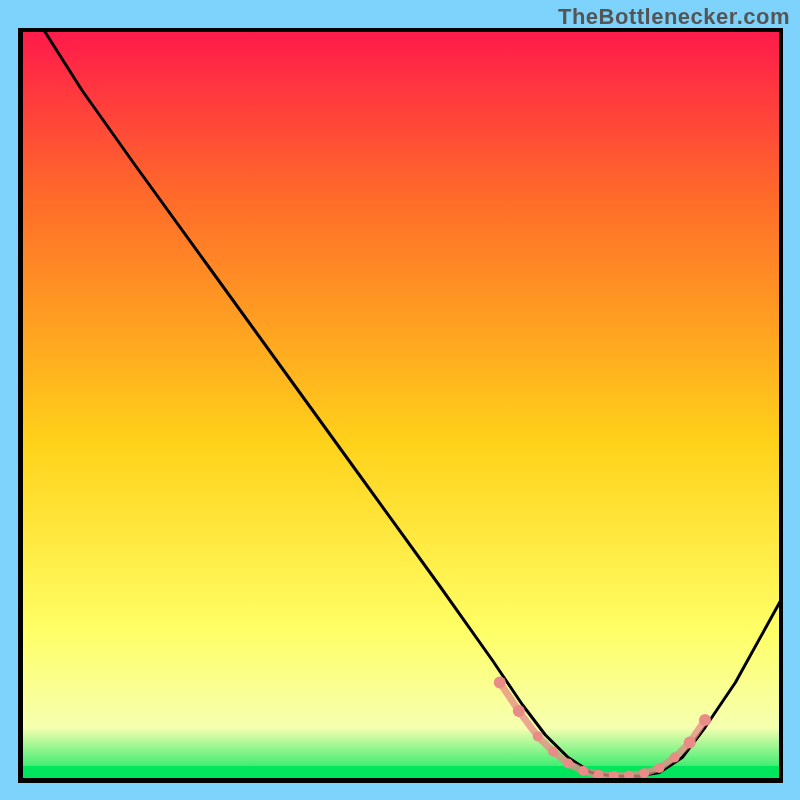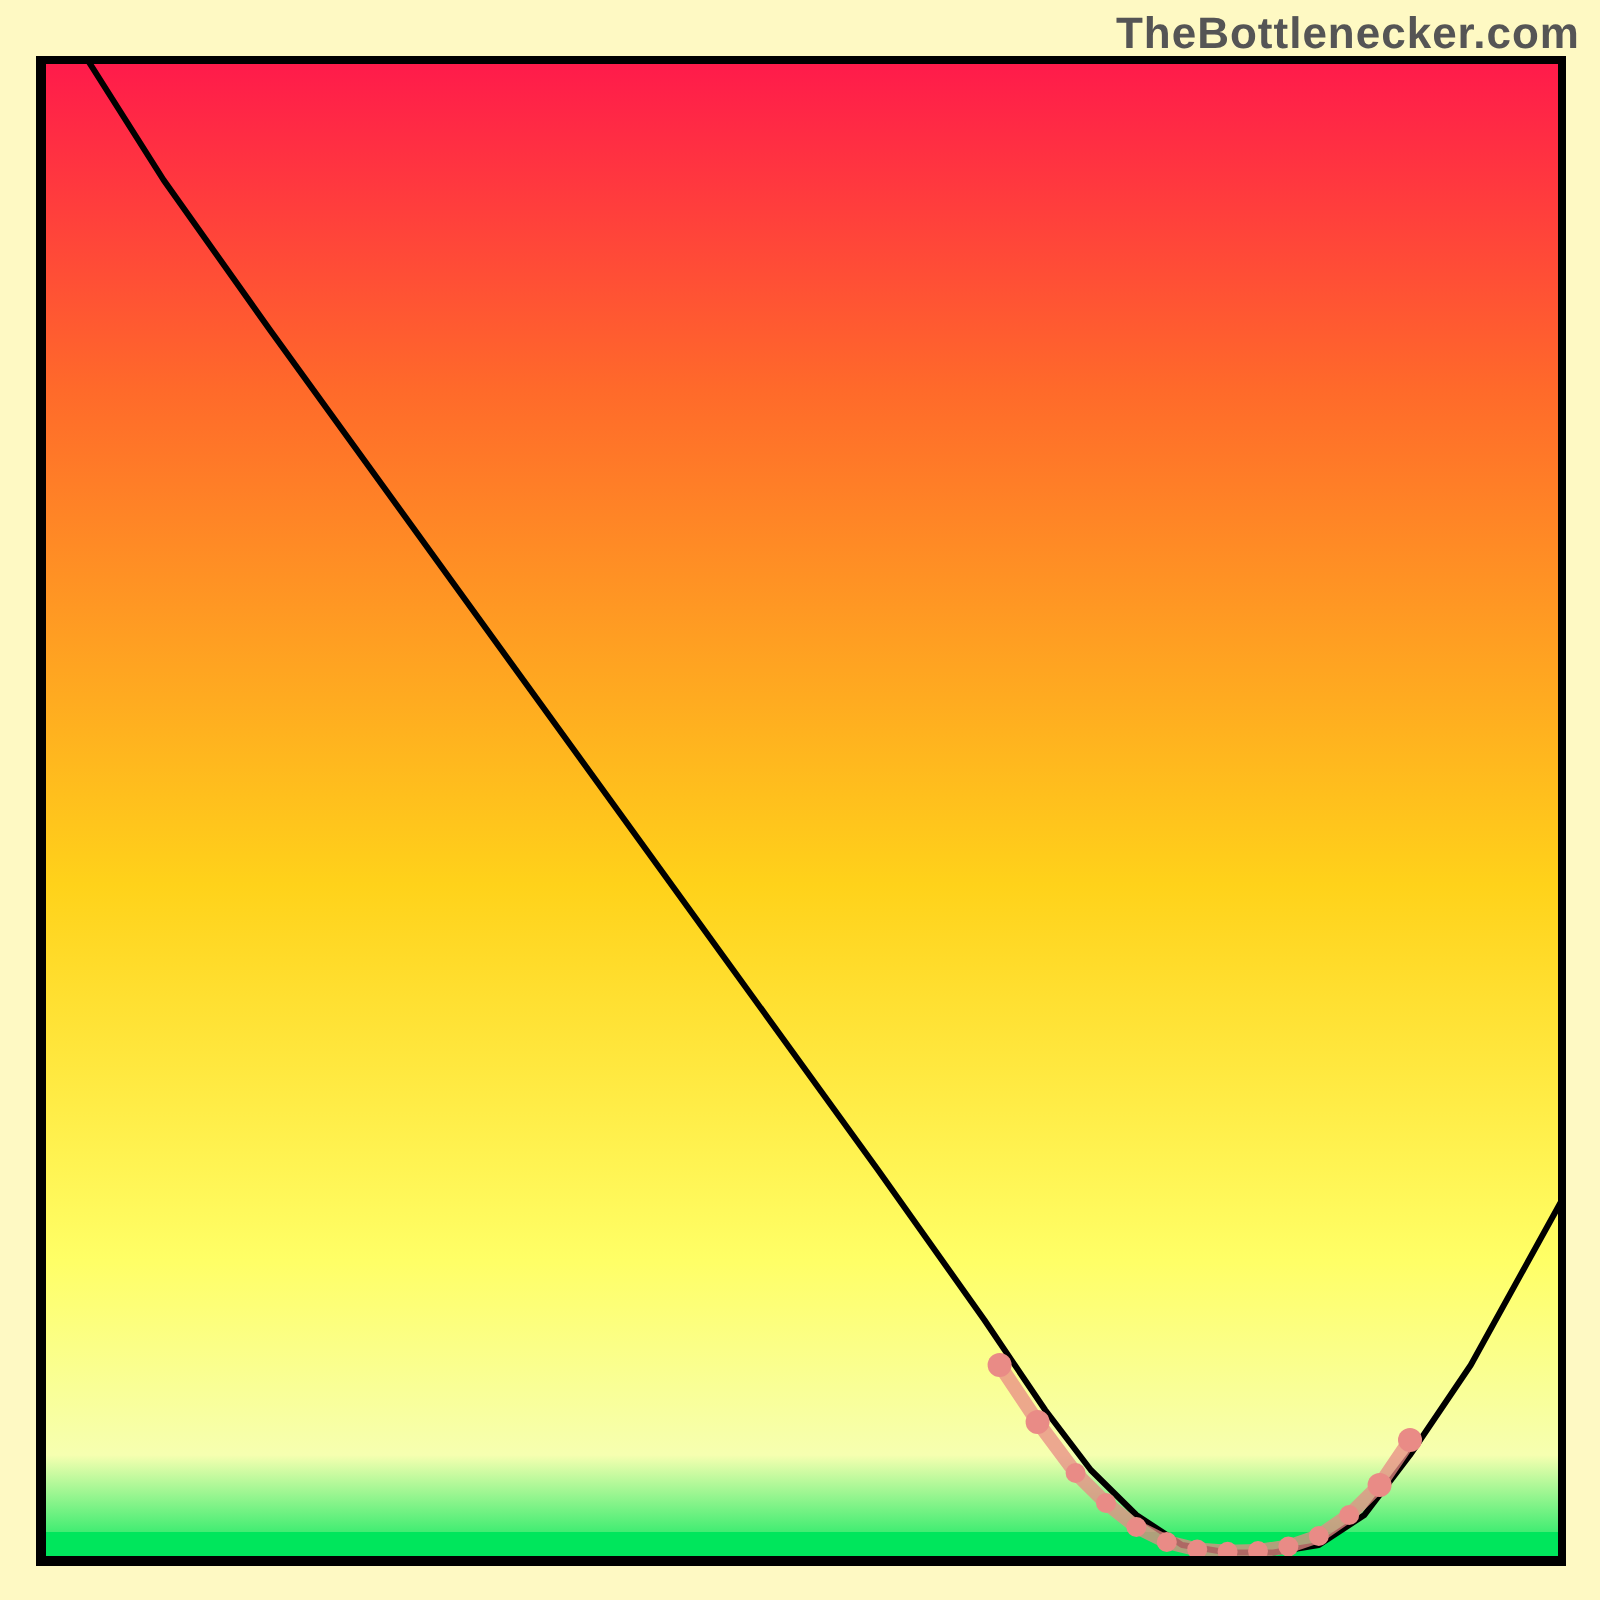--- a/index.html
+++ b/index.html
@@ -8,21 +8,21 @@
     background: #000;
     width: 800px;
     height: 800px;
     overflow: hidden;
     font-family: Arial, Helvetica, sans-serif;
   }
   .stage {
     position: relative;
     width: 800px;
     height: 800px;
-    background: #fef9c3;
+    background: #7dd3fc;
   }
   .watermark {
     position: absolute;
     top: 4px;
     right: 10px;
     color: #555;
     font-size: 22px;
     font-weight: bold;
     letter-spacing: 0.5px;
     user-select: none;

